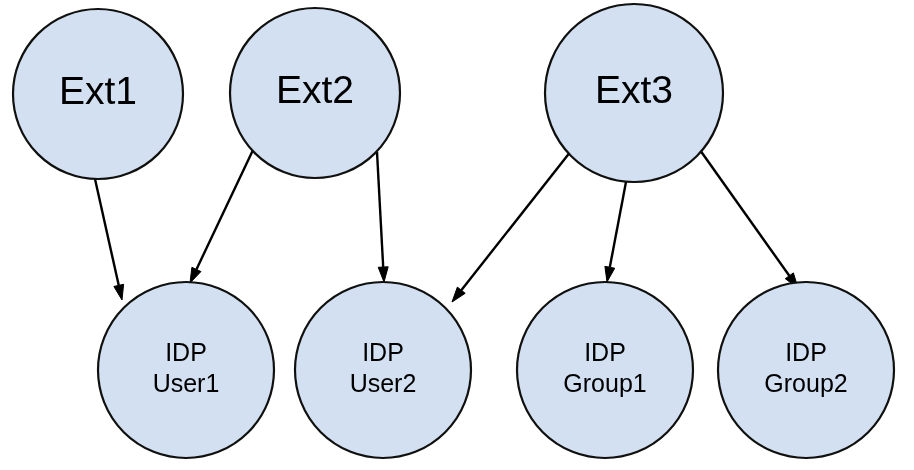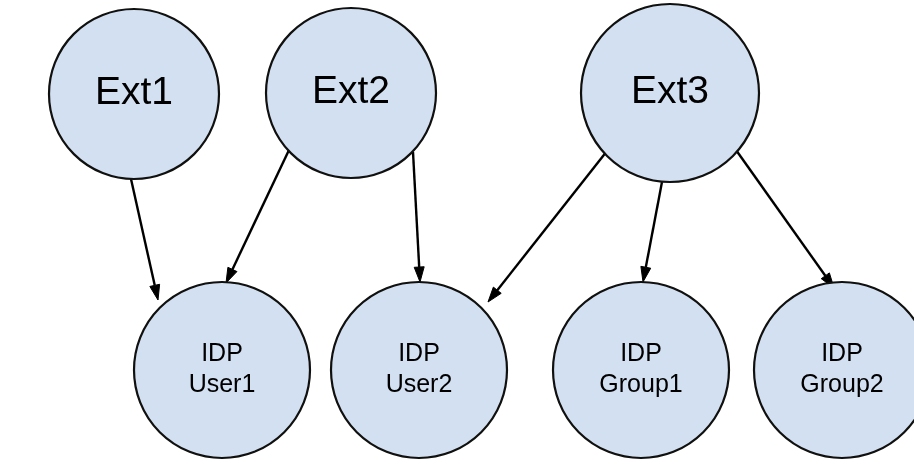--- a/index.html
+++ b/index.html
@@ -12,21 +12,20 @@
     font-family: "Liberation Sans", sans-serif;
     width: 914px;
     height: 470px;
     overflow: hidden;
   }
   #diagram-root {
     position: relative;
     width: 810px;
     height: 470px;
     background: #ffffff;
-    margin-left: 36px;
   }
   svg#graph {
     display: block;
     width: 914px;
     height: 470px;
   }
   .node-circle {
     fill: #d2e0f2;
     stroke: #10100f;
     stroke-width: 2.2;

